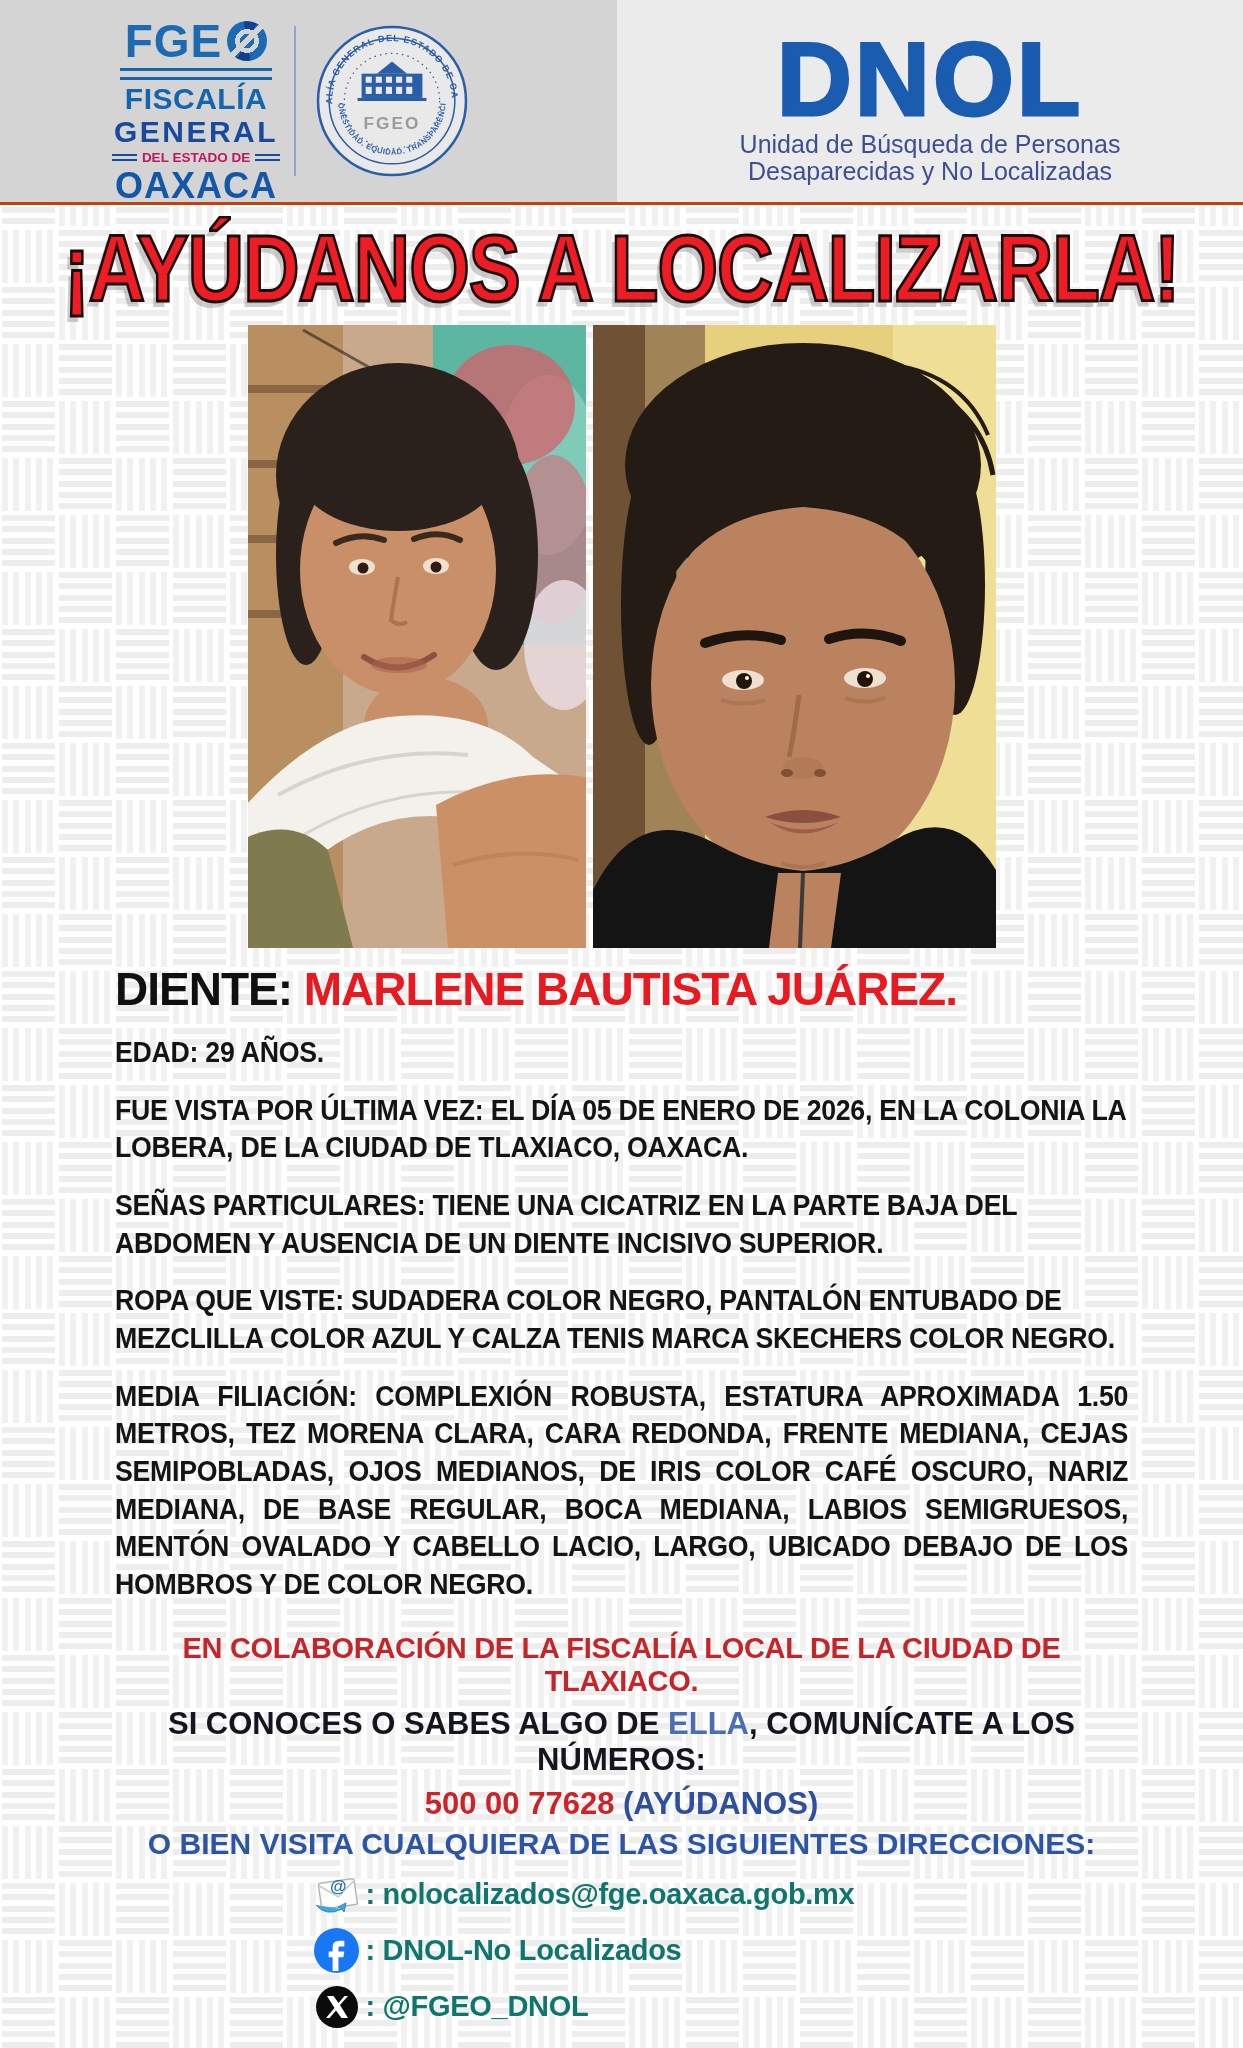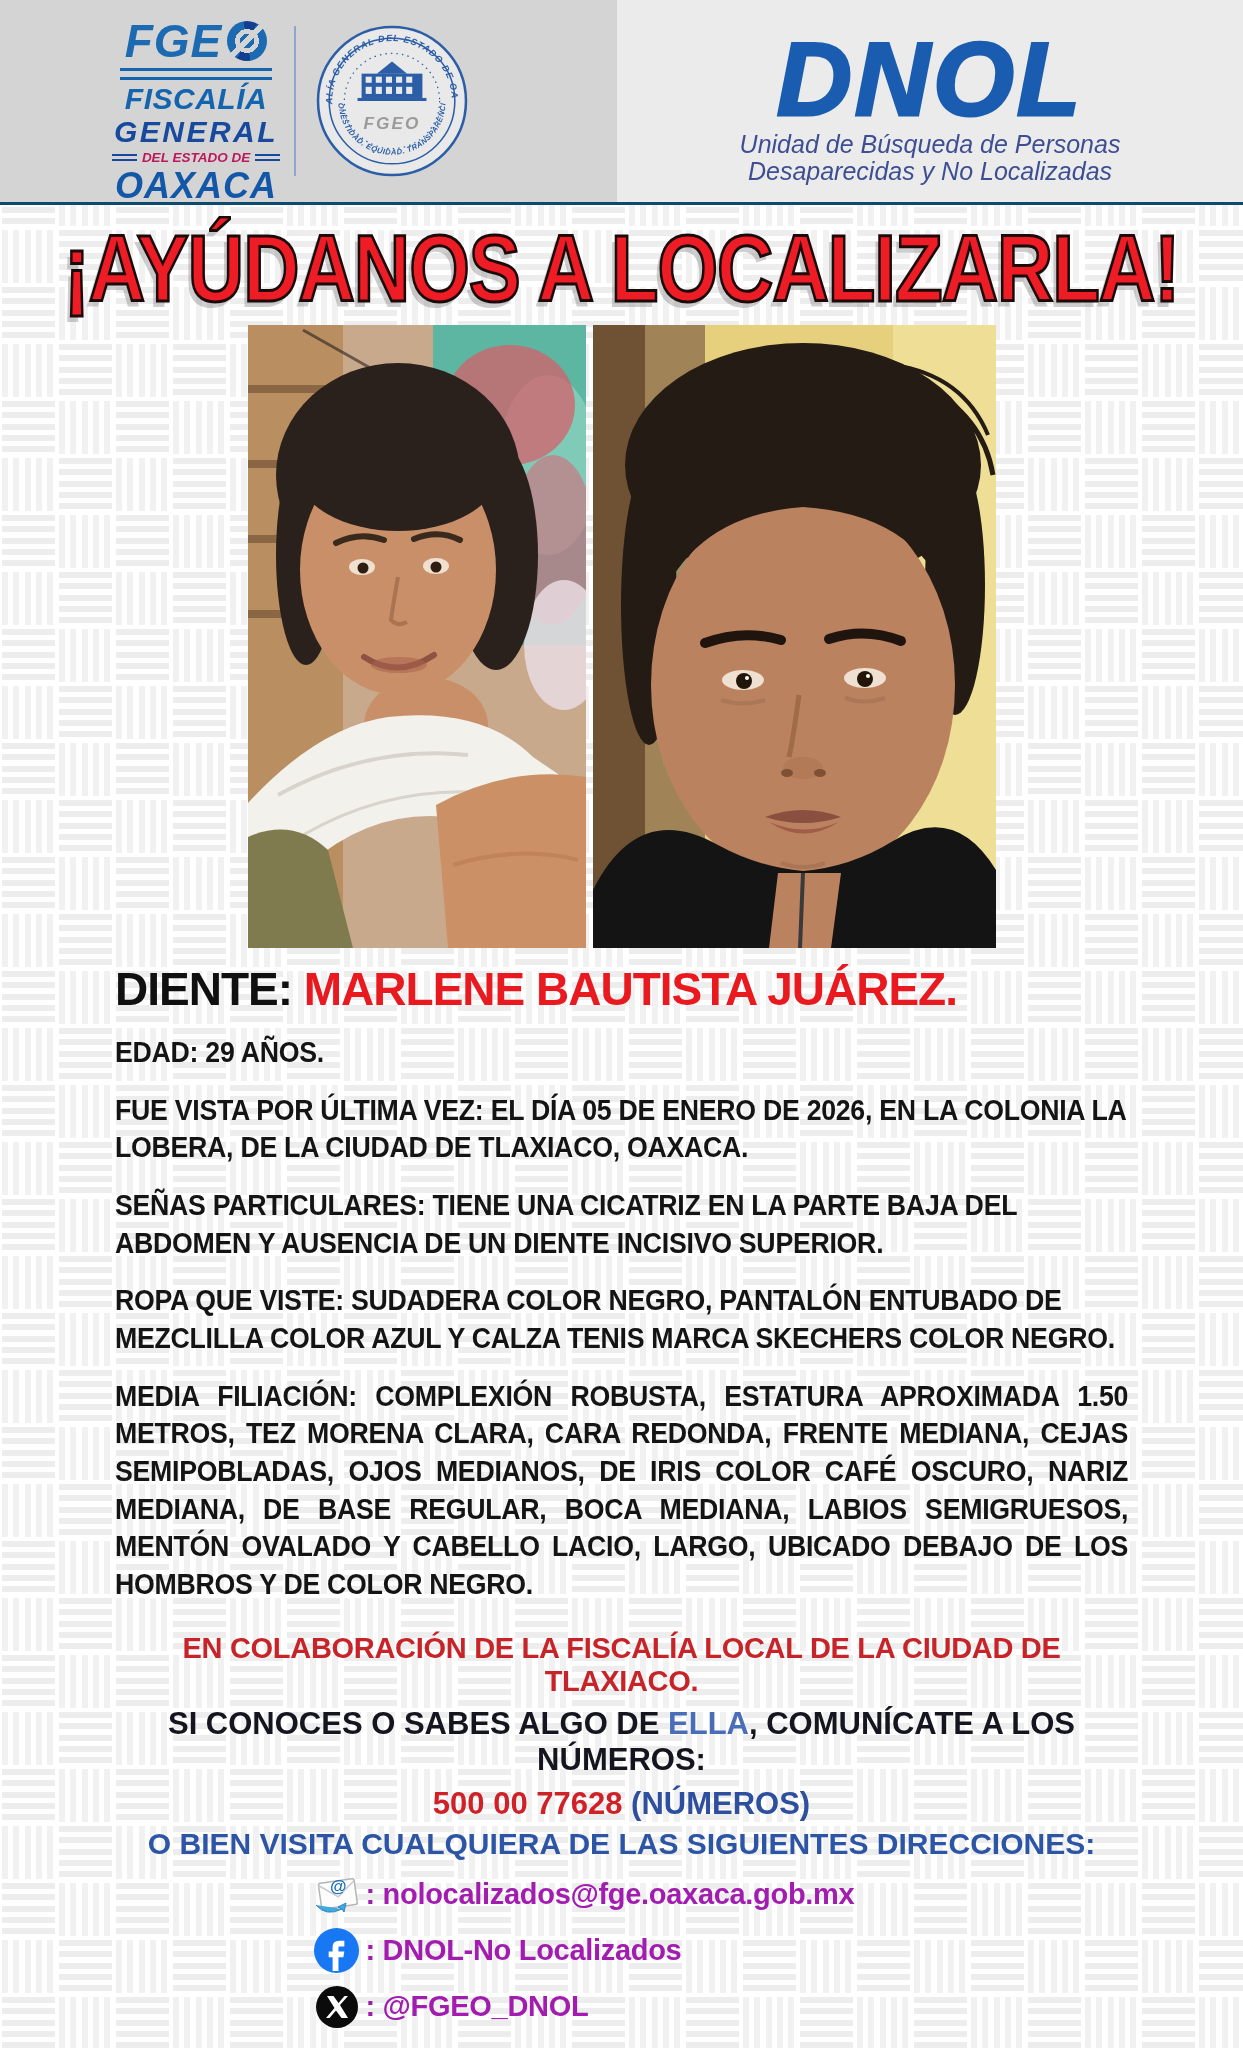--- a/index.html
+++ b/index.html
@@ -1,21 +1,21 @@
 <!DOCTYPE html>
 <html style="--headline-red: #ee1c25; --accent-red: #e8191f; --phone-red: #cf2128; --brand-blue: #1a5cb0; --link-blue: #2d4f9e; --ella-blue: #4a6db7; --facebook-blue: #1877f2;"><head>
 <meta charset="utf-8">
 <style>
   html,body{margin:0;padding:0;background:#fff;}
   .poster{position:relative;width:1243px;height:2048px;overflow:hidden;background:#fff;
           font-family:"Liberation Sans",sans-serif;}
   .bg-pattern{position:absolute;inset:0;z-index:0;}
 
   
-  header{position:relative;z-index:1;display:flex;height:202px;border-bottom:3px solid #0c4a6e;font-style:italic;}
+  header{position:relative;z-index:1;display:flex;height:202px;border-bottom:3px solid #c2410c;}
   .header-left{width:617px;background:#d4d4d4;position:relative;}
   .fgeo-logo{position:absolute;left:112px;top:18px;width:168px;text-align:center;line-height:1;}
   .fgeo-row{display:flex;align-items:center;justify-content:center;font-size:46px;font-weight:bold;
             color:#1b6ab2;letter-spacing:1px;}
   .o-icon{display:inline-block;width:40px;height:40px;margin-left:5px;border-radius:50%;
     background:
       linear-gradient(135deg,transparent 0 45%,#d4d4d4 45% 55%,transparent 55%),
       radial-gradient(circle at 50% 50%,#1b6ab2 0 7px,#d4d4d4 7px 12px,transparent 12px),
       conic-gradient(from 210deg,#1b6ab2 0 140deg,#123f8f 140deg 180deg,#1b6ab2 180deg 320deg,#123f8f 320deg 360deg);}
   .dbl-line{height:6px;border-top:3px solid #1565ae;border-bottom:3px solid #1565ae;margin:4px 8px;}
@@ -60,21 +60,21 @@
   .contact{margin-top:8px;text-align:center;}
   .intro{font-size:31px;font-weight:bold;color:#15151f;margin:8px 0 8px;}
   .ella{color:var(--ella-blue,#4a6db7);}
   .phone{font-size:31px;font-weight:bold;margin:4px 0 0;}
   .num{color:var(--phone-red,#cf2128);}
   .lbl{color:var(--link-blue,#2d4f9e);}
   .directions{font-size:30px;font-weight:bold;color:#2d55a5;margin:5px 0 0;}
   .socials{width:620px;margin:10px auto 0;}
   .social-row{display:flex;align-items:center;gap:4px;margin-top:8px;}
   .social-icon{width:50px;height:48px;flex:0 0 50px;display:flex;align-items:center;justify-content:center;}
-  .social-text{font-size:29px;font-weight:bold;color:#a21caf;letter-spacing:-.3px;}
+  .social-text{font-size:29px;font-weight:bold;color:#0f766e;letter-spacing:-.3px;}
 </style>
 </head>
 <body>
 
 <div class="poster">
 
   <svg class="bg-pattern" width="1243" height="2048" aria-hidden="true">
     <defs>
       <pattern id="weave" width="114" height="114" patternUnits="userSpaceOnUse">
         <rect width="114" height="114" fill="#ffffff"></rect>
@@ -252,21 +252,21 @@
     <p class="para">FUE VISTA POR ÚLTIMA VEZ: EL DÍA 05 DE ENERO DE 2026, EN LA COLONIA LA LOBERA, DE LA CIUDAD DE TLAXIACO, OAXACA.</p>
     <p class="para">SEÑAS PARTICULARES: TIENE UNA CICATRIZ EN LA PARTE BAJA DEL ABDOMEN Y AUSENCIA DE UN DIENTE INCISIVO SUPERIOR.</p>
     <p class="para">ROPA QUE VISTE: SUDADERA COLOR NEGRO, PANTALÓN ENTUBADO DE MEZCLILLA COLOR AZUL Y CALZA TENIS MARCA SKECHERS COLOR NEGRO.</p>
     <p class="para justify">MEDIA FILIACIÓN: COMPLEXIÓN ROBUSTA, ESTATURA APROXIMADA 1.50 METROS, TEZ MORENA CLARA, CARA REDONDA, FRENTE MEDIANA, CEJAS SEMIPOBLADAS, OJOS MEDIANOS, DE IRIS COLOR CAFÉ OSCURO, NARIZ MEDIANA, DE BASE REGULAR, BOCA MEDIANA, LABIOS SEMIGRUESOS, MENTÓN OVALADO Y CABELLO LACIO, LARGO, UBICADO DEBAJO DE LOS HOMBROS Y DE COLOR NEGRO.</p>
     <p class="collab">EN COLABORACIÓN DE LA FISCALÍA LOCAL DE LA CIUDAD DE TLAXIACO.</p>
 
     <div class="contact">
       <p class="intro"><span>SI CONOCES O SABES ALGO DE </span><span class="ella">ELLA</span><span>, COMUNÍCATE A LOS NÚMEROS:</span></p>
       <p class="phone">
         <span class="num">500 00 77628</span>
-        <span class="lbl">(NÚMEROS)</span>
+        <span class="lbl">(AYÚDANOS)</span>
       </p>
       <p class="directions">O BIEN VISITA CUALQUIERA DE LAS SIGUIENTES DIRECCIONES:</p>
     </div>
 
     <div class="socials">
       <div class="social-row">
         <span class="social-icon">
           <svg viewBox="0 0 50 48" width="50" height="48">
             <g transform="rotate(-8 25 24)">
               <rect x="8" y="10" width="36" height="26" rx="2" fill="#fdfdfd" stroke="#b5b5b5" stroke-width="1.5"></rect>

